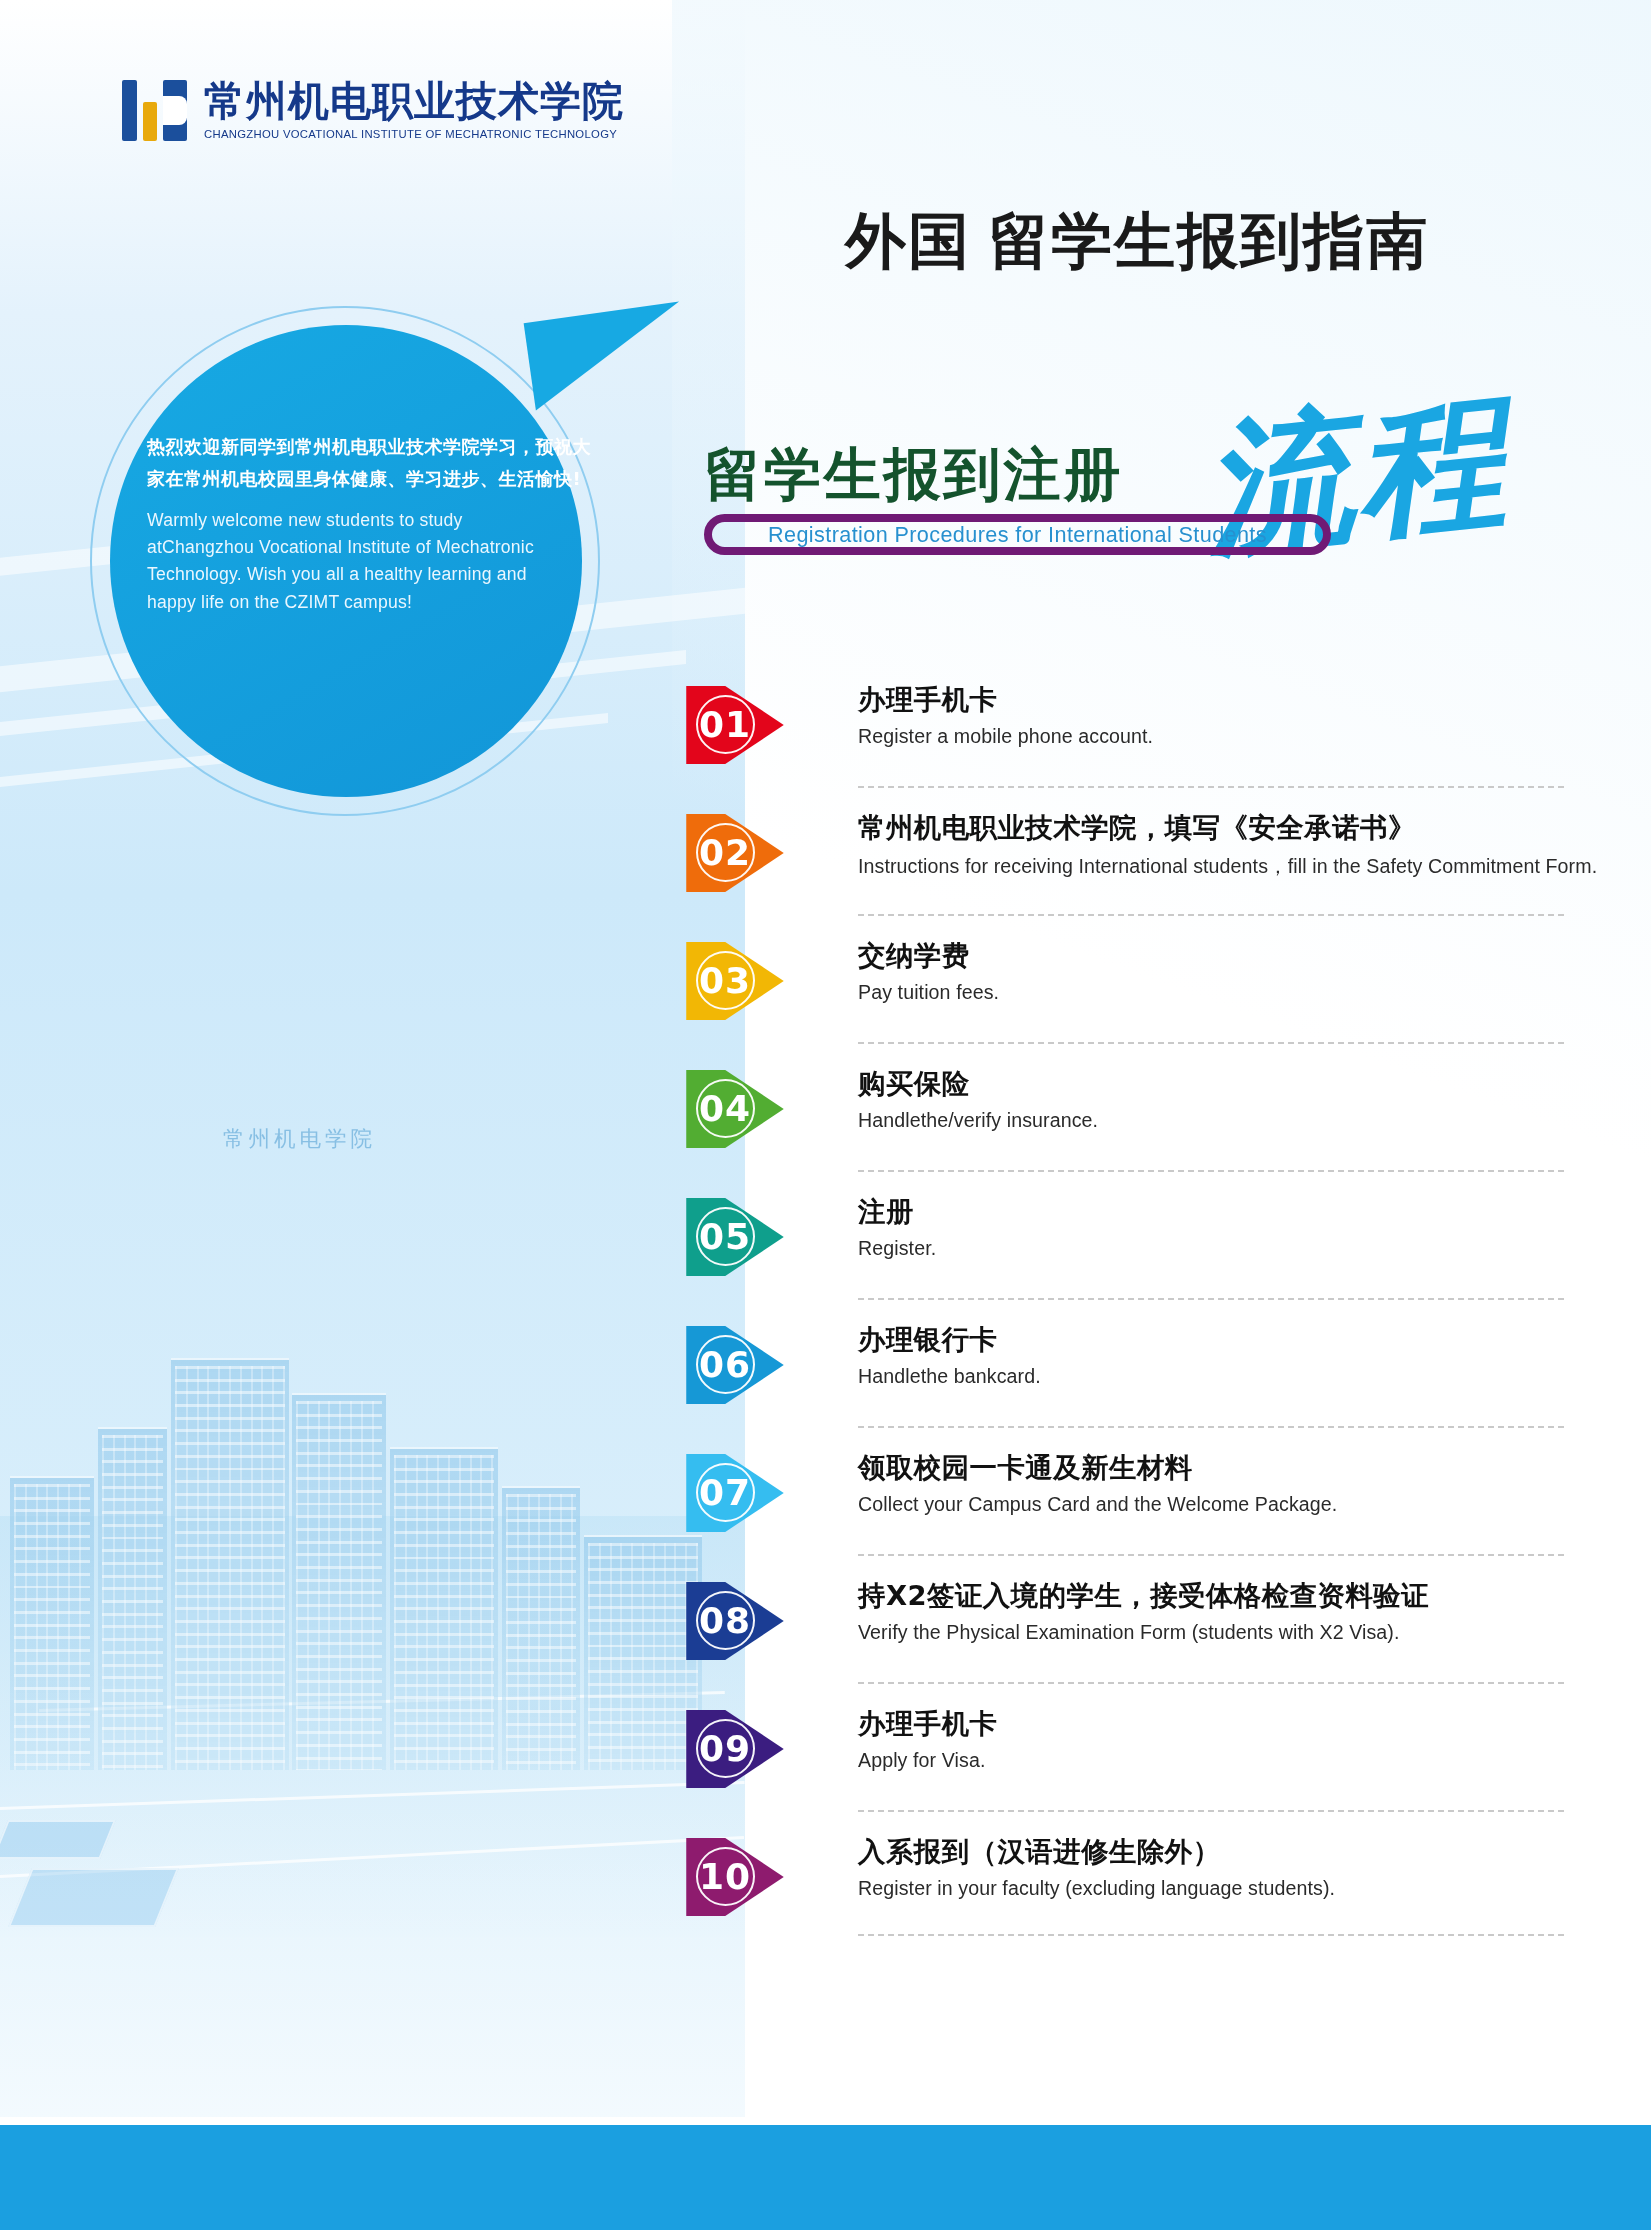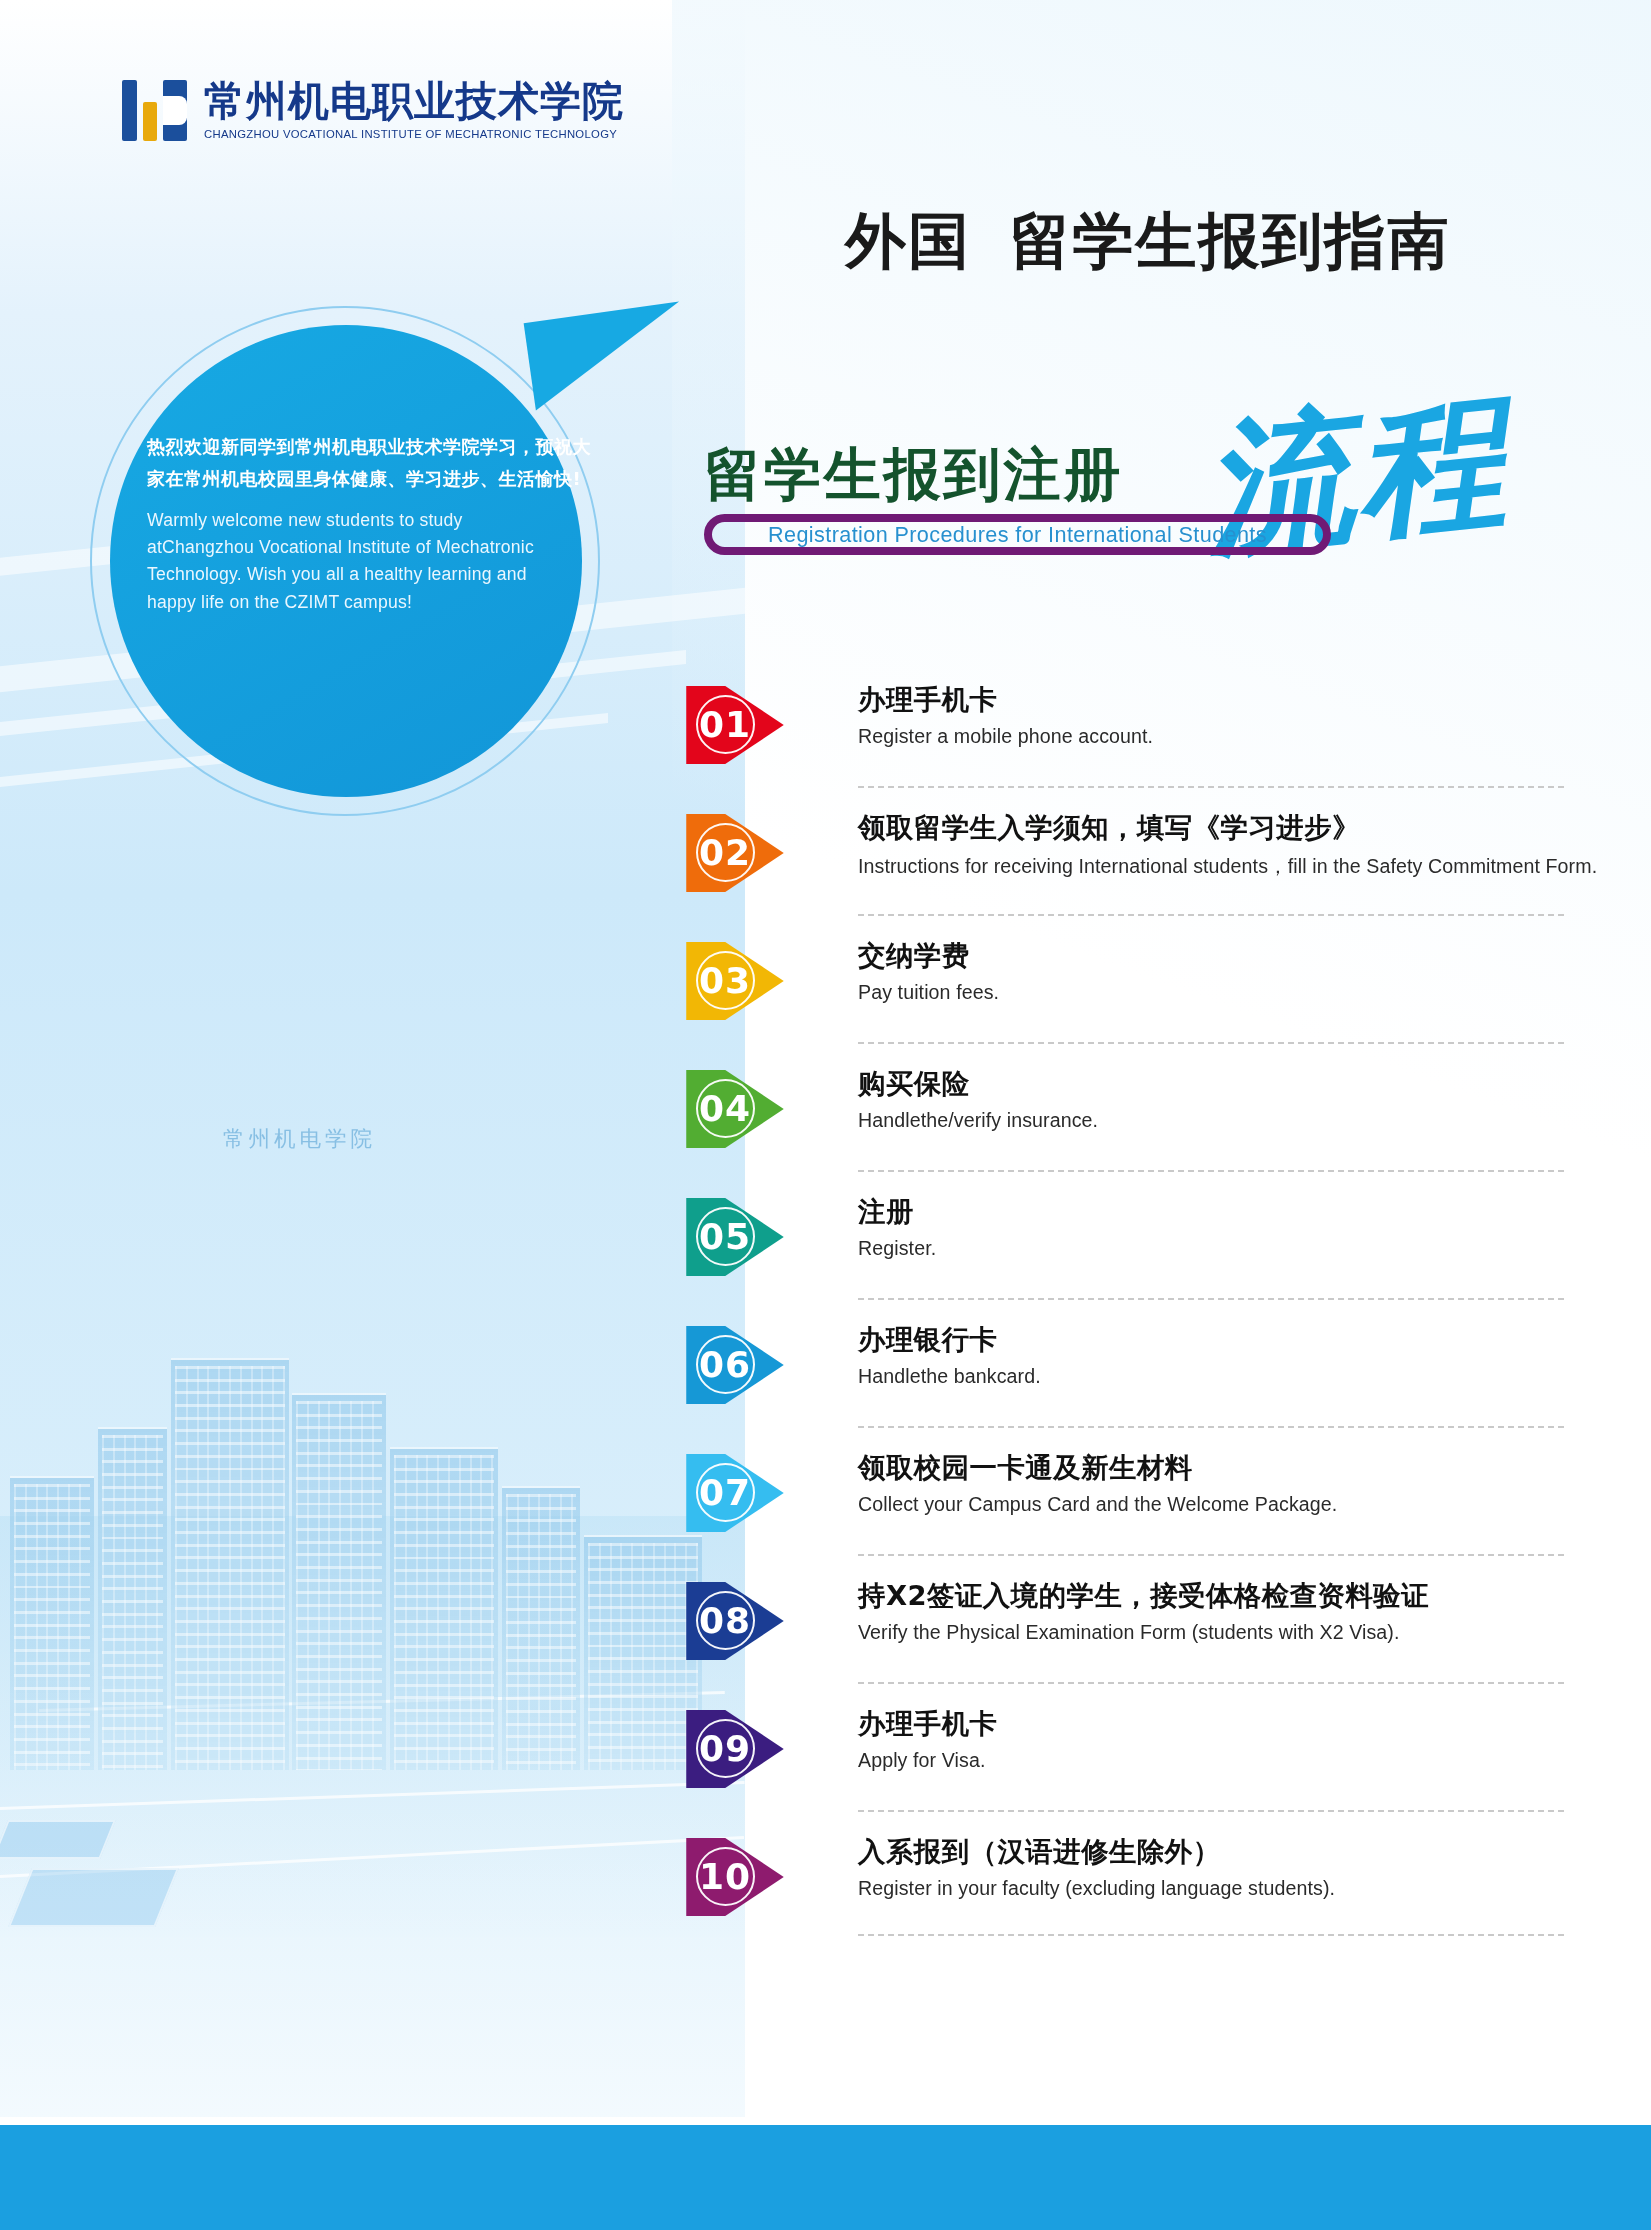--- a/index.html
+++ b/index.html
@@ -121,21 +121,21 @@
     font-size: 11.3px;
     color: #15398a;
     letter-spacing: 0.3px;
     margin-top: 5.9px;
   }
 
   
   .main-title {
     position: absolute;
     left: 845px; top: 201px;
-    font-family: Liberation Mono, monospace;
+    font-family: Liberation Serif, serif;
     font-size: 61px;
     font-weight: bold;
     color: #1a1a1a;
     letter-spacing: 2px;
     white-space: nowrap;
   }
 
   
   .bubble-outer {
     position: absolute;
@@ -393,21 +393,21 @@
       </div>
       <div class="step">
         <div class="step-badge">
           <svg class="arrow" viewBox="0 0 100 80">
             <path d="M40 0 H0 V80 H40 L100 40 Z" fill="#ef6c0b"></path>
           </svg>
           <div class="ring"></div>
           <div class="num">02</div>
         </div>
         <div class="step-body">
-          <div class="step-cn">领取留学生入学须知，填写《学习进步》</div>
+          <div class="step-cn">常州机电职业技术学院，填写《安全承诺书》</div>
           <div class="step-en">Instructions for receiving International students，fill in the Safety Commitment Form.</div>
         </div>
         <div class="step-rule"></div>
       </div>
       <div class="step">
         <div class="step-badge">
           <svg class="arrow" viewBox="0 0 100 80">
             <path d="M40 0 H0 V80 H40 L100 40 Z" fill="#f2b705"></path>
           </svg>
           <div class="ring"></div>

